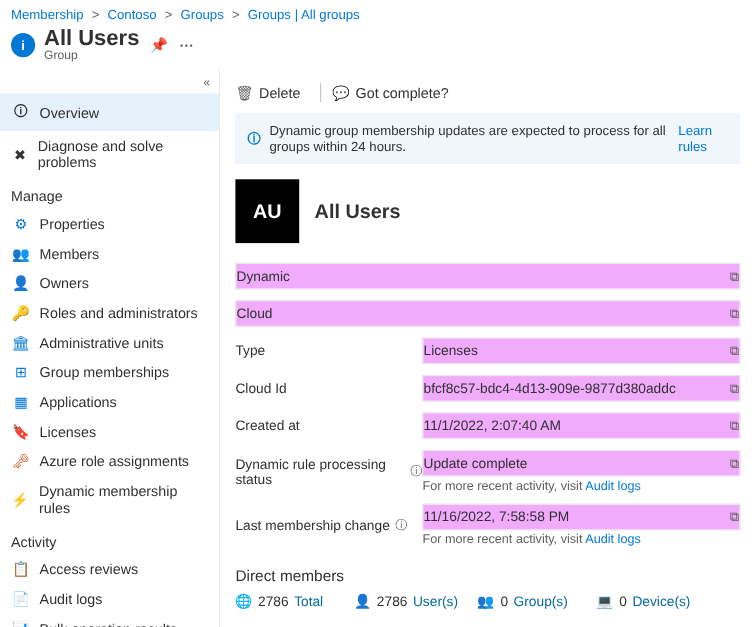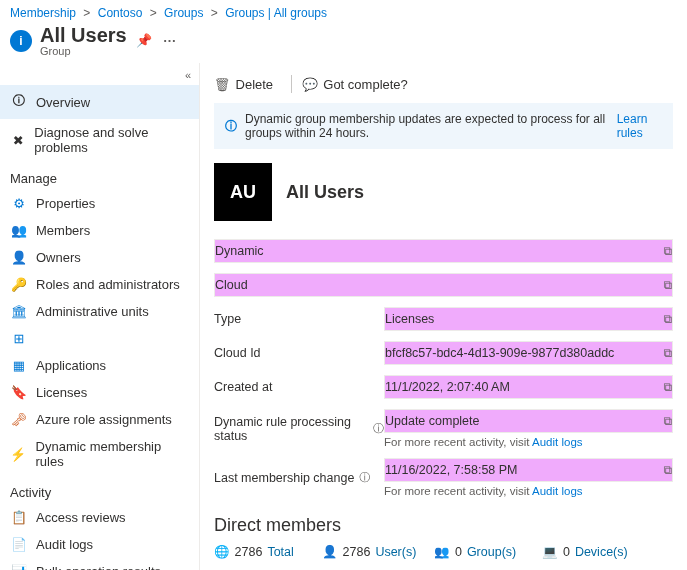--- a/index.html
+++ b/index.html
@@ -39,21 +39,21 @@
 .group-head .gname { font-size: 18px; font-weight: 700; }
 
 .proprow { display: flex; align-items: center; margin-bottom: 10px; }
 .proprow .label { width: 170px; font-size: 12.5px; color: #323130; display:flex; align-items:center; }
 .proprow .label .info-icon { margin-left:5px; color:#605e5c; font-size:11px; }
 .proprow .valwrap { flex: 1; }
 .proprow .valbox { background: #f0abfc; border: 1px solid #edebe9; padding: 4px 0; font-size: 12.5px; color: #323130; position: relative; display:flex; align-items:center; justify-content:space-between; }
 .proprow .valbox .copy { color: #605e5c; cursor: pointer; font-size:12px; }
 .proprow .hint { font-size: 11.5px; color: #605e5c; margin-top: 3px; }
 
-.section-title { font-size: 18px; font-weight: 400; margin: 18px 0 8px 0; color:#323130; }
+.section-title { font-size: 14px; font-weight: 400; margin: 18px 0 8px 0; color:#323130; }
 .direct-row { display: flex; gap: 18px; flex-wrap: wrap; font-size:12.5px; }
 .direct-row .card { display:flex; align-items:center; gap:5px; min-width: 90px; }
 .direct-row .card .icon { color:#0078d4; }
 .direct-row .card .num { font-weight:400; }
 .direct-row .card .lbl { color:#0369a1; }
 </style>
 </head>
 <body>
 
 <div class="breadcrumb" id="breadcrumb"><a href="#">Membership</a><span class="sep"> &gt; </span><a href="#">Contoso</a><span class="sep"> &gt; </span><a href="#">Groups</a><span class="sep"> &gt; </span><a href="#">Groups | All groups</a></div>
@@ -98,20 +98,21 @@
         <div class="item">
           <span class="icon" style="color:#107c10">🔑</span>
           <span>Roles and administrators</span>
         </div>
         <div class="item">
           <span class="icon" style="color:#0078d4">🏛</span>
           <span>Administrative units</span>
         </div>
         <div class="item">
           <span class="icon" style="color:#0078d4">⊞</span>
+          <span>Group memberships</span>
         </div>
         <div class="item">
           <span class="icon" style="color:#0078d4">▦</span>
           <span>Applications</span>
         </div>
         <div class="item">
           <span class="icon" style="color:#5c2e91">🔖</span>
           <span>Licenses</span>
         </div>
         <div class="item">

